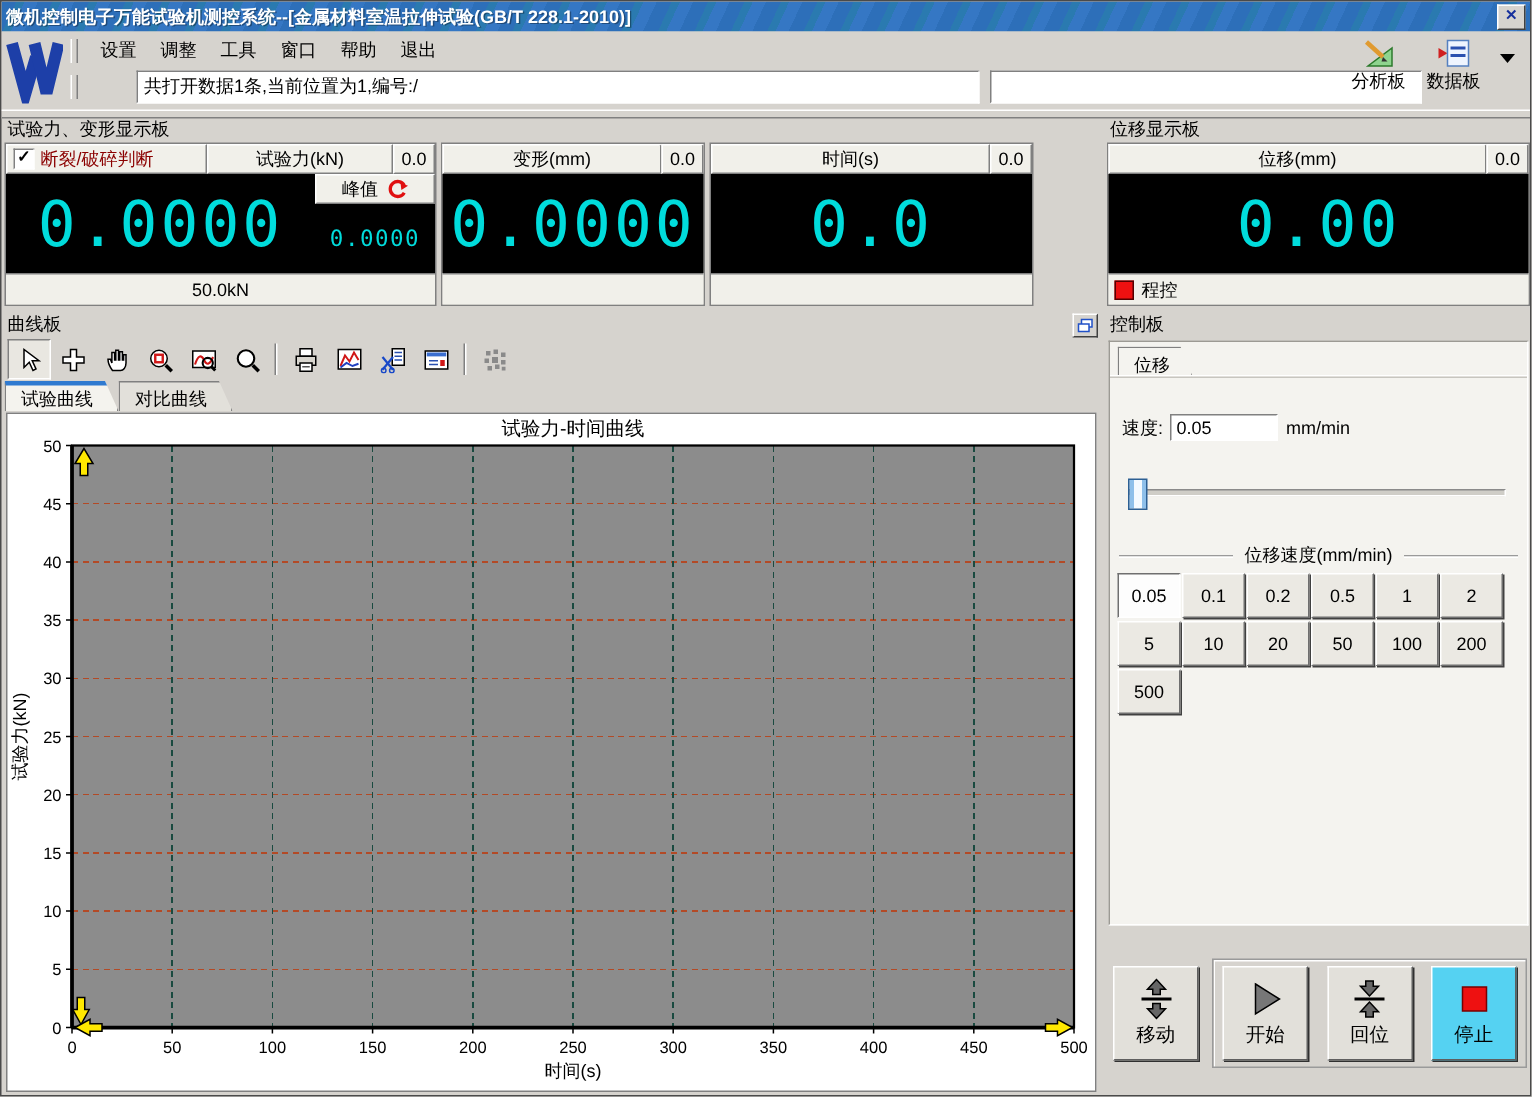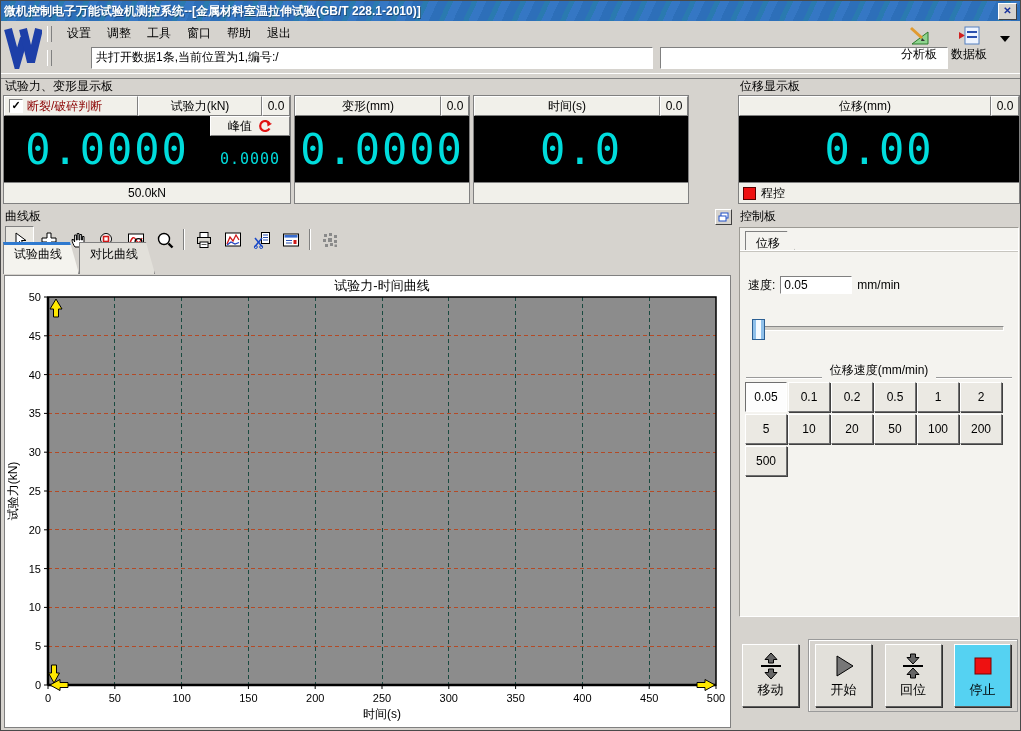--- a/index.html
+++ b/index.html
@@ -57,42 +57,42 @@
   
   .cv-head{position:relative;height:17px;}
   .restore-btn{position:absolute;right:1px;top:0;width:15px;height:14px;background:#d6d3ce;
     border:1px solid;border-color:#fff #404040 #404040 #fff;display:flex;align-items:center;justify-content:center;}
   .cv-toolbar{height:27px;display:flex;align-items:center;padding-left:2px;}
   .tb{width:27px;height:25px;display:flex;align-items:center;justify-content:center;
     border:1px solid transparent;background:transparent;}
   .tb.selected{border-color:#808080 #fff #fff #808080;background:#e9e7e1;}
   .tb-sep{width:0;height:21px;border-left:1px solid #808080;border-right:1px solid #fff;margin:0 4px;}
   .cv-tabs{height:21px;display:flex;align-items:flex-end;}
-  .tab{height:32px;box-sizing:border-box;padding:3px 16px 0 10px;background:#e2e0da;
+  .tab{height:20px;box-sizing:border-box;padding:3px 16px 0 10px;background:#e2e0da;
     border:1px solid #808080;border-bottom:none;
     clip-path:polygon(0 0,calc(100% - 9px) 0,100% 100%,0 100%);}
   .tab.active{background:#f4f3ee;border-top:3px solid #2f7ad0;padding-top:1px;z-index:2;}
   .chart-box{position:absolute;left:1px;top:66px;right:2px;bottom:2px;background:#fff;
     border:1px solid #808080;}
   .chart-box svg{font-family:"Liberation Sans",sans-serif;}
   
   .cp-inner{position:absolute;left:1px;top:18px;right:1px;height:390px;background:#f4f3ef;
     border:1px solid;border-color:#9c9a94 #fff #fff #9c9a94;box-sizing:border-box;}
   .cp-tab{position:absolute;left:5px;top:3px;height:20px;padding:3px 14px 0 10px;background:#f4f3ef;
     border:1px solid #808080;border-bottom:none;box-sizing:border-box;
     clip-path:polygon(0 0,calc(100% - 8px) 0,100% 100%,0 100%);}
   .cp-tabline{position:absolute;left:0;right:0;top:22px;border-top:1px solid #fff;border-bottom:1px solid #c7c5bf;}
   .speed-row{position:absolute;left:8px;top:48px;display:flex;align-items:center;gap:5px;}
   .speed-input{width:64px;height:16px;background:#fff;border:1px solid;border-color:#808080 #fff #fff #808080;
     font-family:"Liberation Sans",sans-serif;font-size:12px;padding:0 3px;}
   .slider{position:absolute;left:12px;right:14px;top:98px;height:3px;background:#cfcdc7;
     border:1px solid;border-color:#8a8a8a #fff #fff #8a8a8a;}
   .slider-handle{position:absolute;left:-1px;top:-8px;width:11px;height:19px;
     background:linear-gradient(90deg,#8fc0ea 0 3px,#f4faff 3px 8px,#8fc0ea 8px);border:1px solid #2c5f93;}
-  .spd-legend{position:absolute;left:6px;right:6px;top:134px;display:flex;align-items:flex-end;gap:8px;}
+  .spd-legend{position:absolute;left:6px;right:6px;top:134px;display:flex;align-items:center;gap:8px;}
   .leg-line{flex:1;height:0;border-top:1px solid #9a9a9a;border-bottom:1px solid #fff;}
   .spd-grid{position:absolute;left:5px;top:154px;width:266px;display:flex;flex-wrap:wrap;}
   .spd{width:42px;height:30px;margin:0 1px 2px 0;background:#ebe9e3;box-sizing:border-box;
     border:1px solid;border-color:#fff #6f6f6f #6f6f6f #fff;box-shadow:1px 1px 0 #404040;
     display:flex;align-items:center;justify-content:center;font-size:12px;}
   .spd.active{background:#fdfdfd;border-color:#6f6f6f #fff #fff #6f6f6f;box-shadow:none;}
   .cp-buttons{position:absolute;left:4px;right:2px;top:428px;height:76px;display:flex;align-items:center;}
   .bigbtn{width:57px;height:63px;background:#e2e0da;box-sizing:border-box;
     border:1px solid;border-color:#fff #5f5f5f #5f5f5f #fff;box-shadow:1px 1px 0 #303030;
     display:flex;flex-direction:column;align-items:center;justify-content:center;gap:1px;font-size:13px;}

